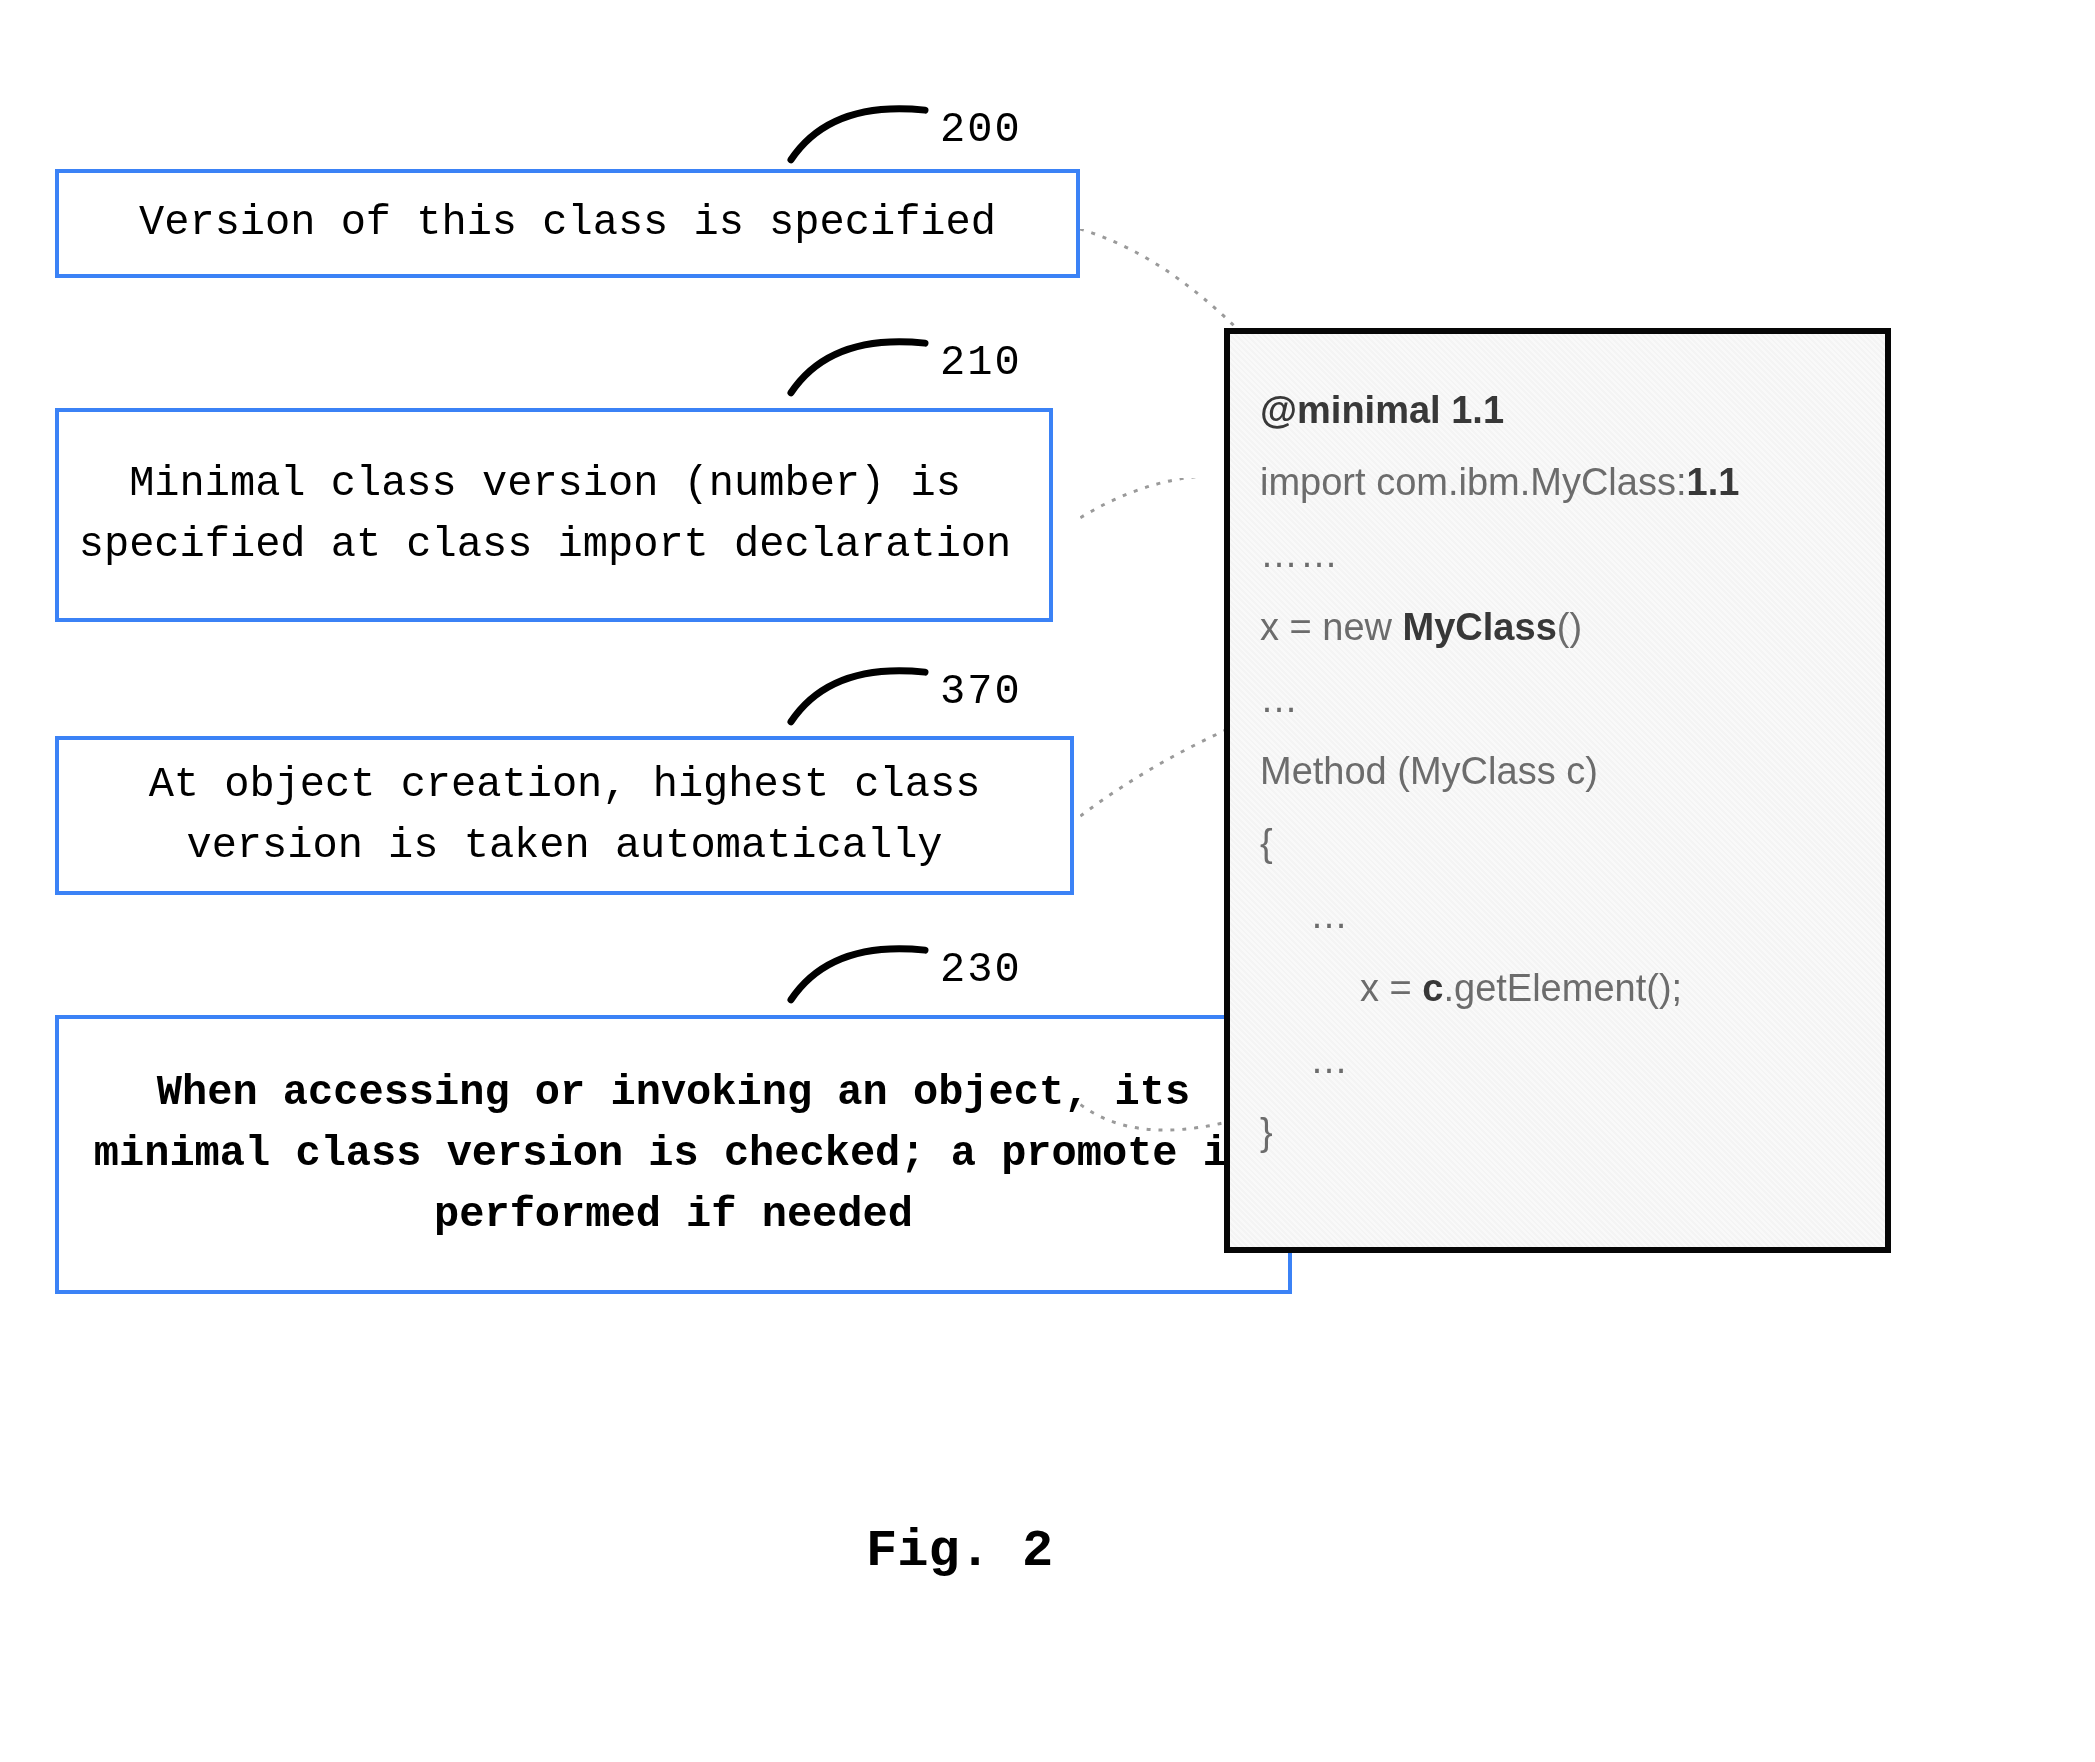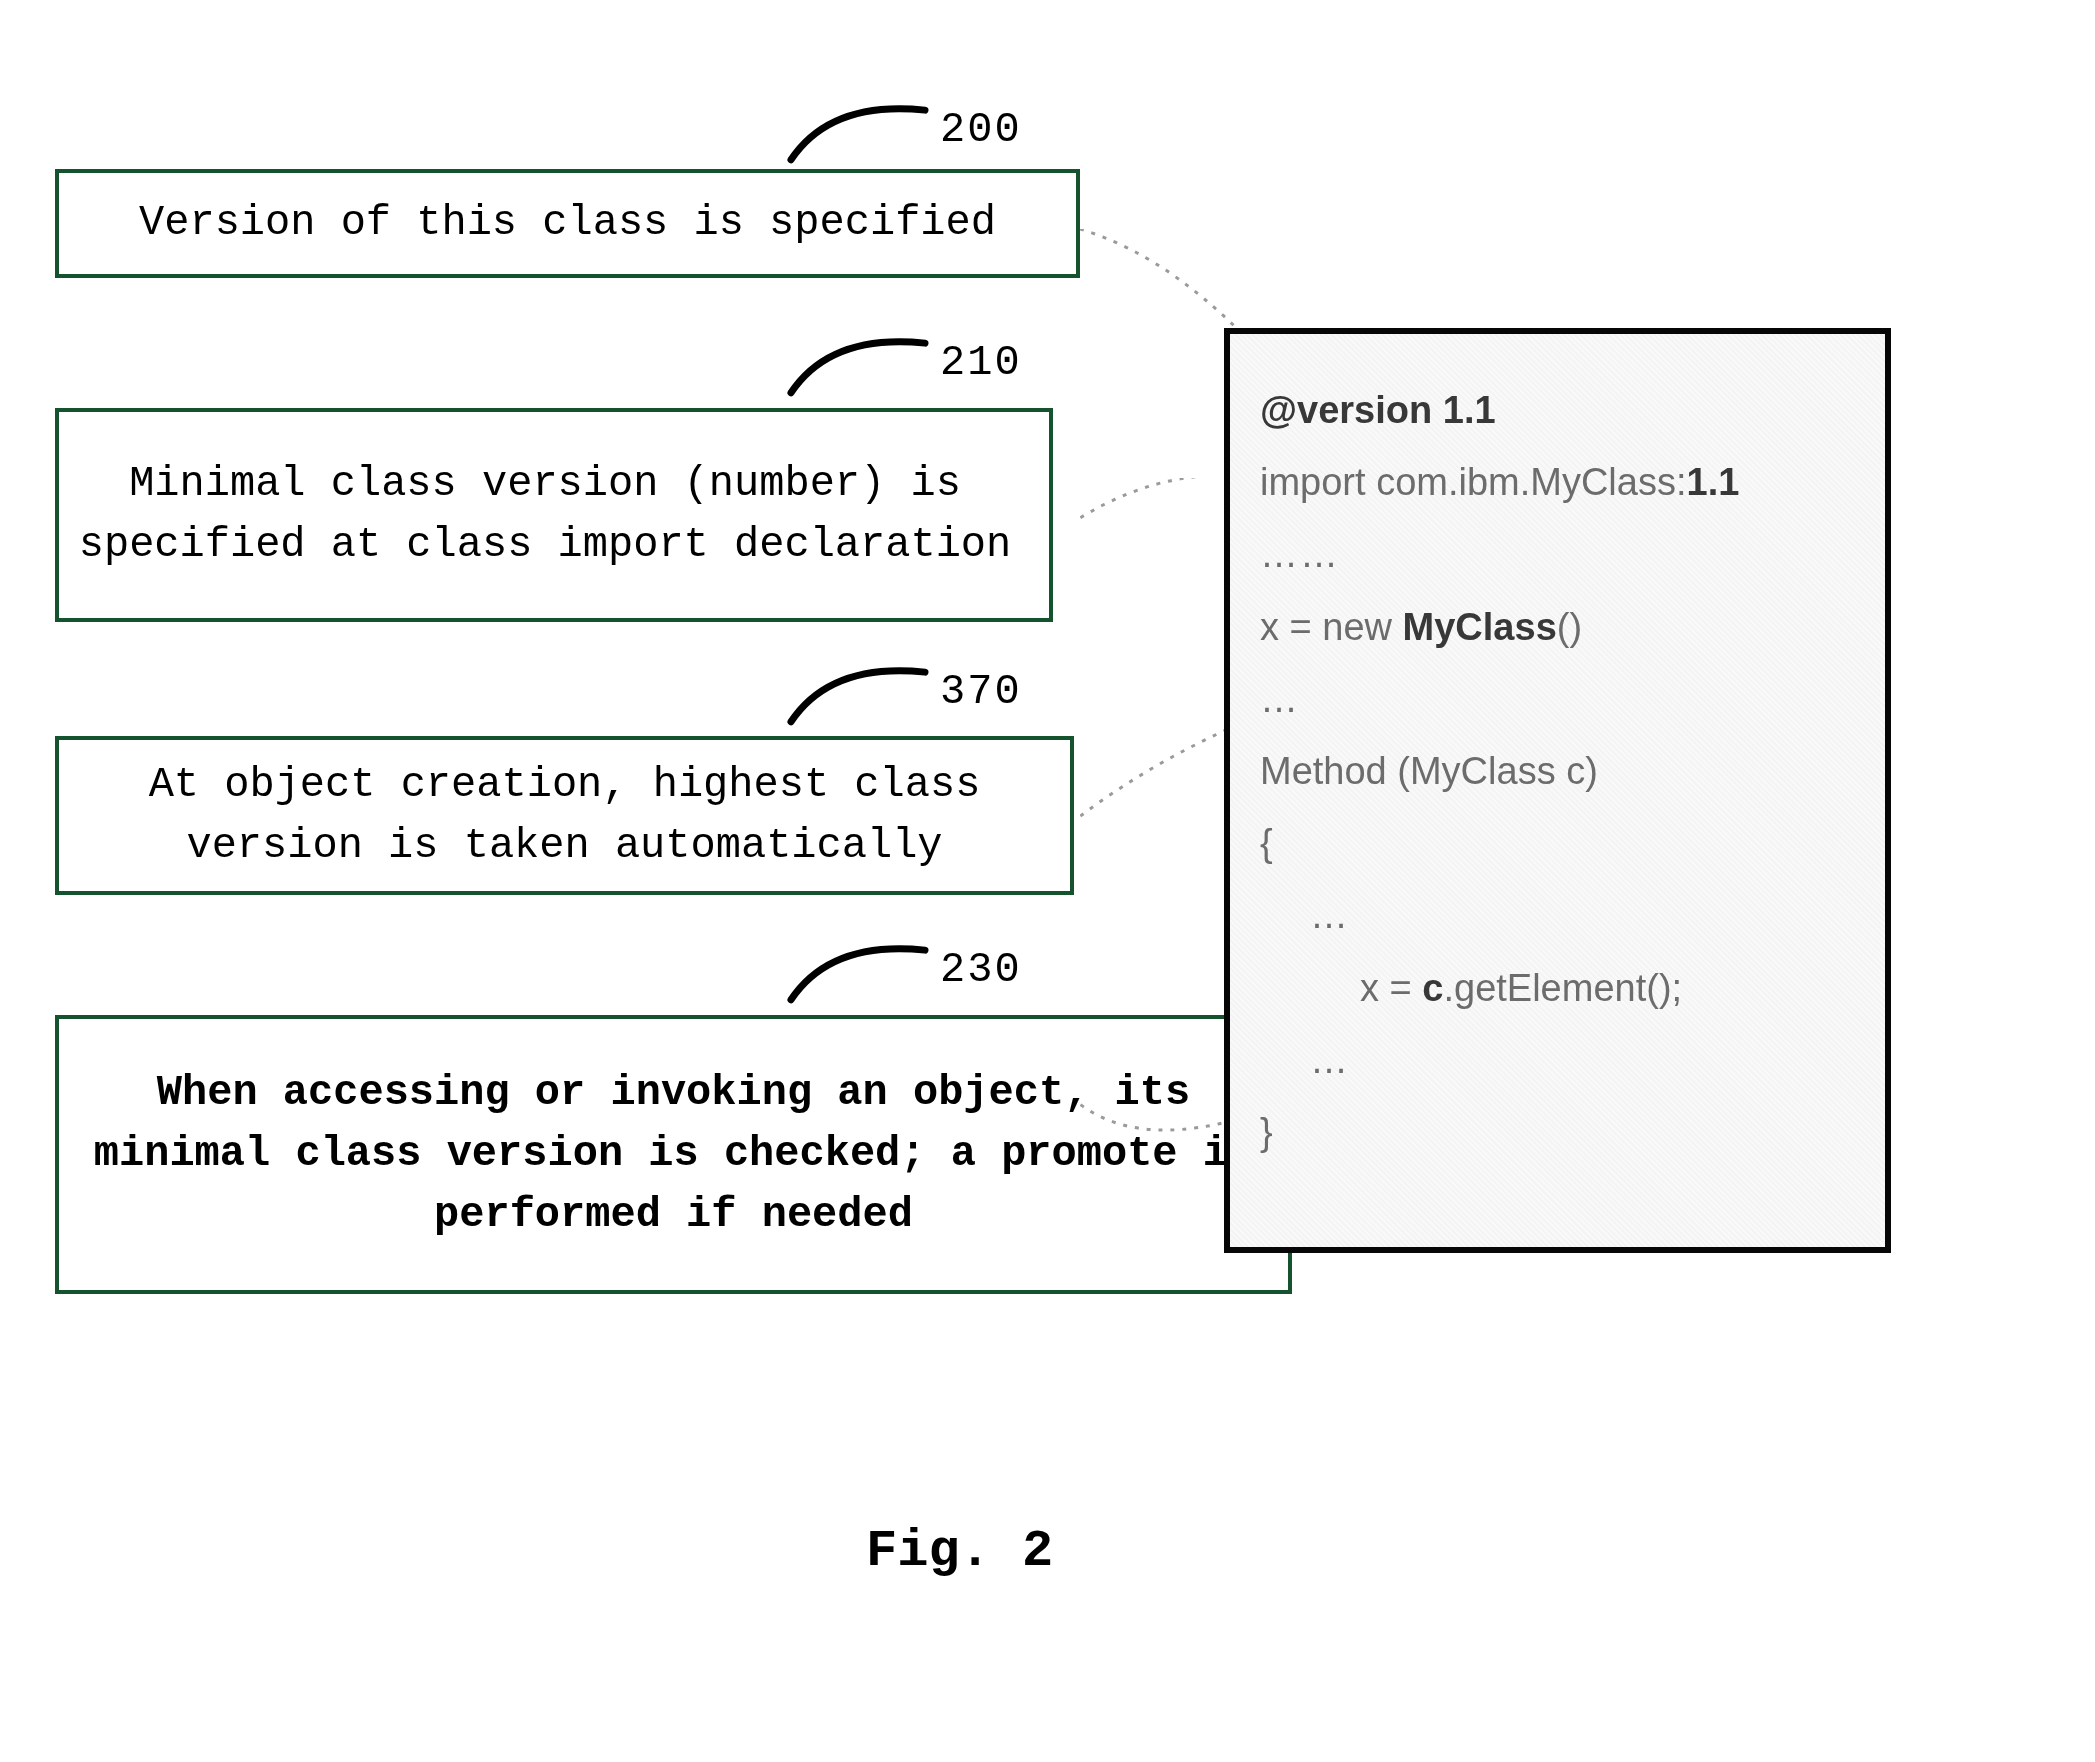--- a/index.html
+++ b/index.html
@@ -11,21 +11,21 @@
   }
   .canvas {
     position: relative;
     width: 2095px;
     height: 1762px;
   }
 
   
   .box {
     position: absolute;
-    border: 4px solid #14532d;
+    border: 4px solid #3b82f6;
     box-sizing: border-box;
     display: flex;
     align-items: center;
     justify-content: center;
     text-align: center;
     padding: 0 30px;
     font-size: 42px;
     line-height: 1.45;
     background: #fff;
   }
@@ -138,21 +138,21 @@
   <svg class="connector" style="left:1080px; top:677px;" width="398" height="149" viewBox="0 0 400 150">
     <path d="M0,140 Q160,20 390,-20" fill="none" stroke="#9a9a9a" stroke-width="3" stroke-dasharray="4 8"></path>
   </svg>
   <svg class="connector" style="left:1080px; top:1055px;" width="259" height="119" viewBox="0 0 260 120">
     <path d="M0,50 Q80,110 250,30" fill="none" stroke="#9a9a9a" stroke-width="3" stroke-dasharray="4 8"></path>
   </svg>
 
   <div class="code-panel" style="left:1224px; top:328px; width:667px; height:925px;">
 
     <div class="cl">
-      <span class="bold">@version </span><span class="bold">1.1</span>
+      <span class="bold">@minimal </span><span class="bold">1.1</span>
     </div>
 
     <div class="cl">
       <span>import com.ibm.MyClass:</span><span class="bold">1.1</span>
     </div>
 
     <div class="cl dots">……</div>
 
     <div class="cl">
       <span>x = new </span><span class="bold">MyClass</span><span>()</span>

